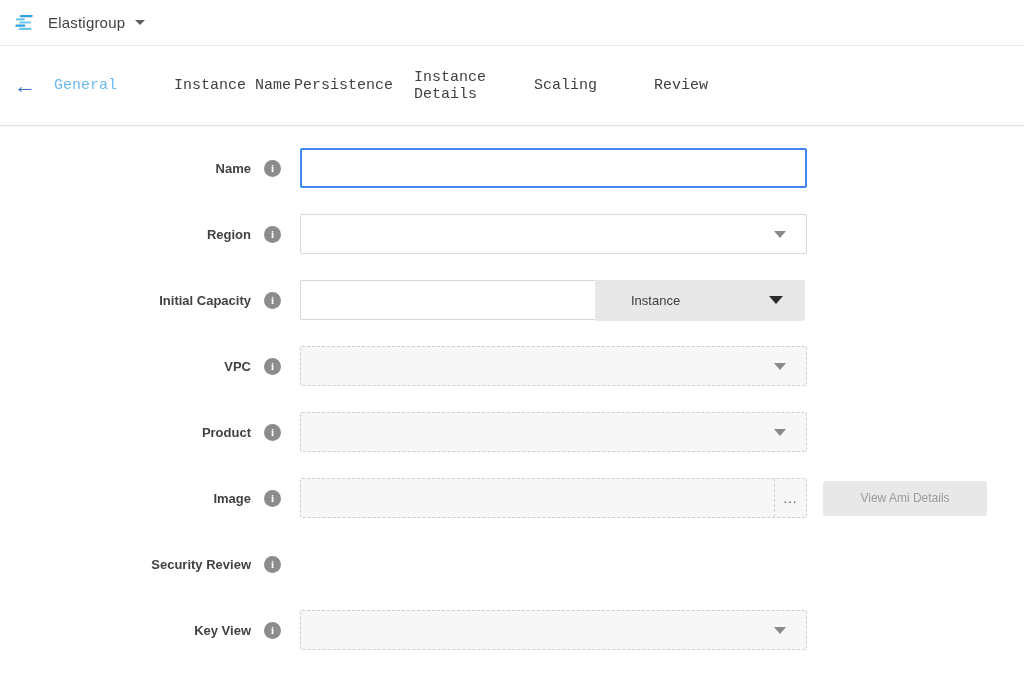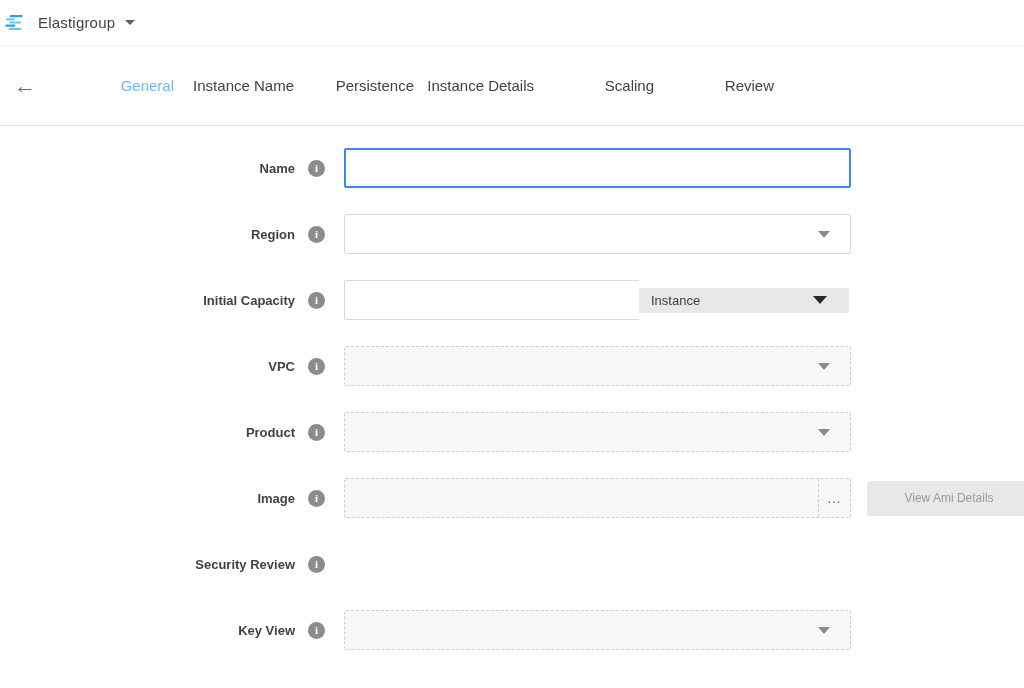--- a/index.html
+++ b/index.html
@@ -4,21 +4,21 @@
 <style>
   * { margin: 0; padding: 0; box-sizing: border-box; }
   html, body { width: 1024px; height: 688px; background: #ffffff; overflow: hidden; }
   body { font-family: "Liberation Sans", sans-serif; color: #424242; }
 
   
   .app-header {
     height: 46px;
     display: flex;
     align-items: center;
-    padding-left: 4px;
+    padding-left: 14px;
     border-bottom: 1px solid #ececec;
     background: #ffffff;
   }
   .logo {
     width: 24px; height: 24px;
     margin-right: 10px;
     display: inline-block;
   }
   .app-title {
     font-size: 15px;
@@ -48,38 +48,39 @@
     width: 40px;
     font-size: 22px;
     color: #3b6fc9;
     cursor: pointer;
     line-height: 1;
     text-align: left;
     flex: 0 0 auto;
   }
   .tab {
     width: 120px;
-    text-align: right;
+    text-align: left;
     font-size: 15px;
     color: #424242;
     cursor: pointer;
     flex: 0 0 auto;
+    font-family: Liberation Mono, monospace;
   }
   .tab.active { color: #6cb9f0; }
 
   
   .form-area { padding-top: 22px; }
   .form-row {
     display: flex;
     align-items: center;
     margin-bottom: 26px;
     height: 40px;
   }
   .label-cell {
-    width: 344px;
+    width: 300px;
     display: flex;
     align-items: center;
     justify-content: flex-end;
     padding-right: 19px;
     flex: 0 0 auto;
   }
   .field-label {
     font-size: 13px;
     font-weight: bold;
     color: #424242;
@@ -139,26 +140,26 @@
     width: 295px; height: 40px;
     border: 1px solid #d8d8d8;
     border-right: none;
     border-radius: 2px 0 0 2px;
     outline: none;
     font-size: 14px;
     padding: 0 10px;
     color: #424242;
   }
   .unit-select {
-    width: 210px; height: 25px;
+    width: 210px; height: 41px;
     background: #e8e8e8;
     display: flex;
     align-items: center;
     justify-content: space-between;
-    padding: 0 22px 0 12px;
+    padding: 0 22px 0 36px;
     cursor: pointer;
     border-radius: 0 2px 2px 0;
   }
   .unit-select .unit-label { font-size: 13px; color: #3c3c3c; }
   .unit-select .caret {
     width: 0; height: 0;
     border-left: 7px solid transparent;
     border-right: 7px solid transparent;
     border-top: 8px solid #2b2b2b;
   }

